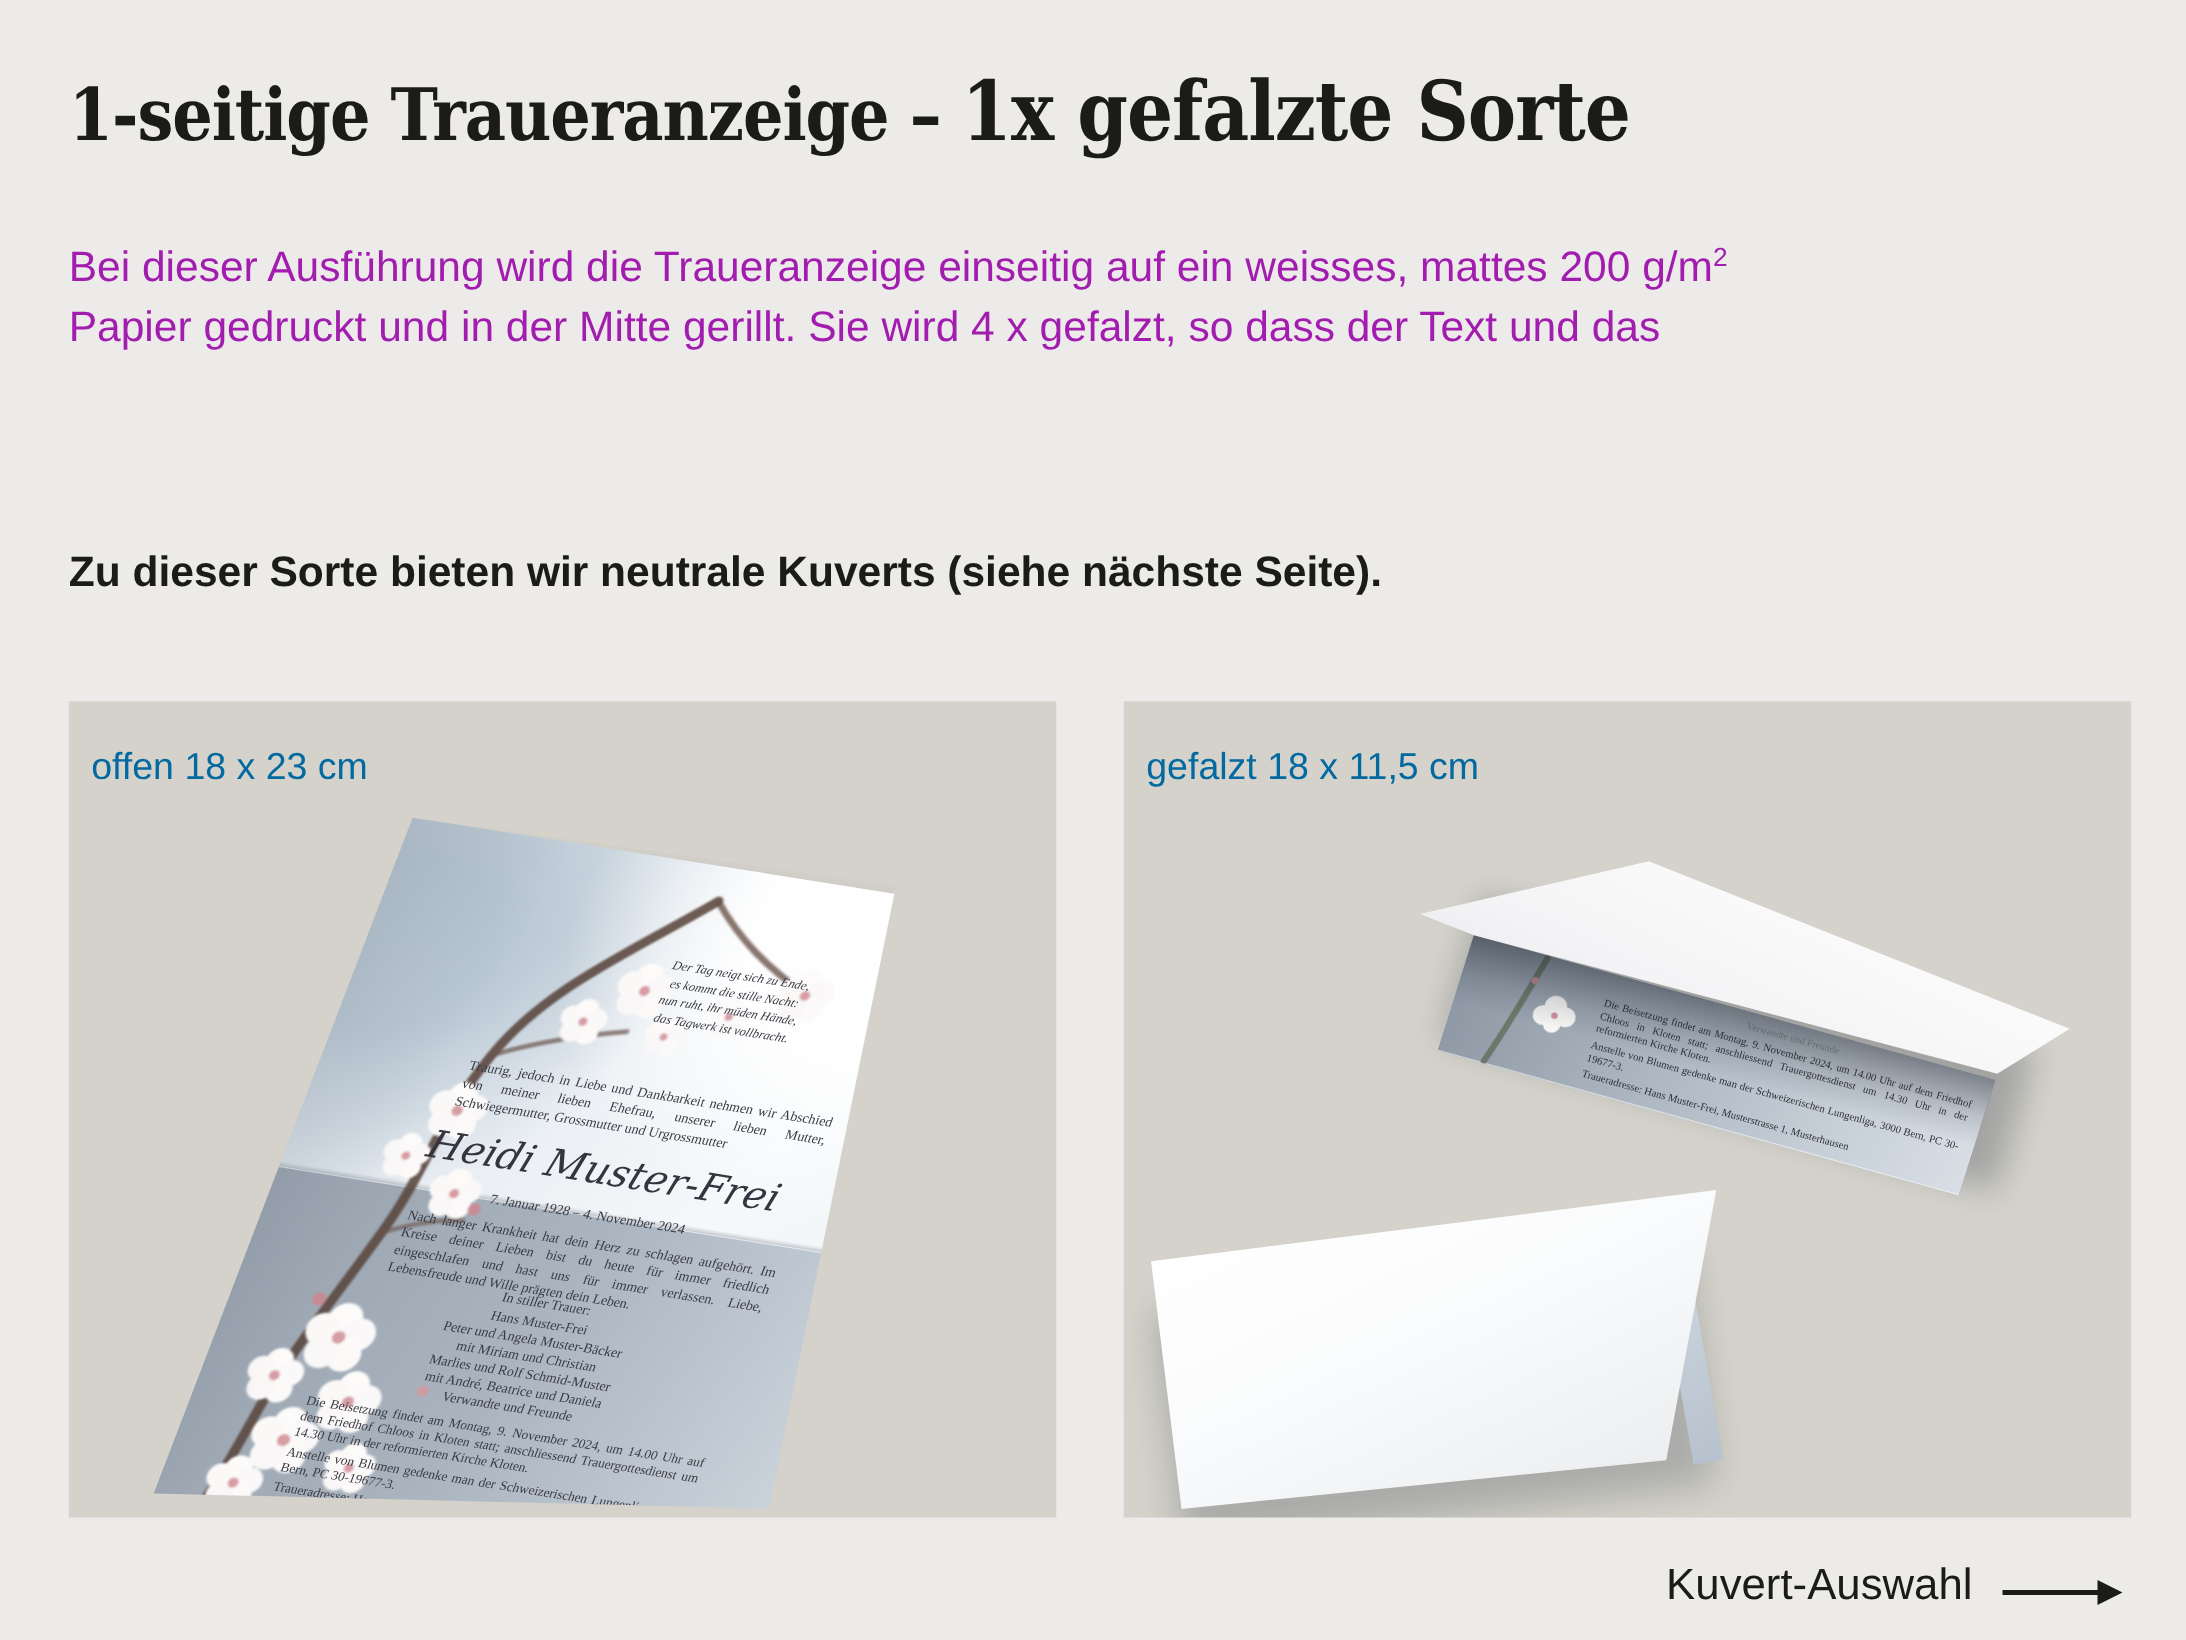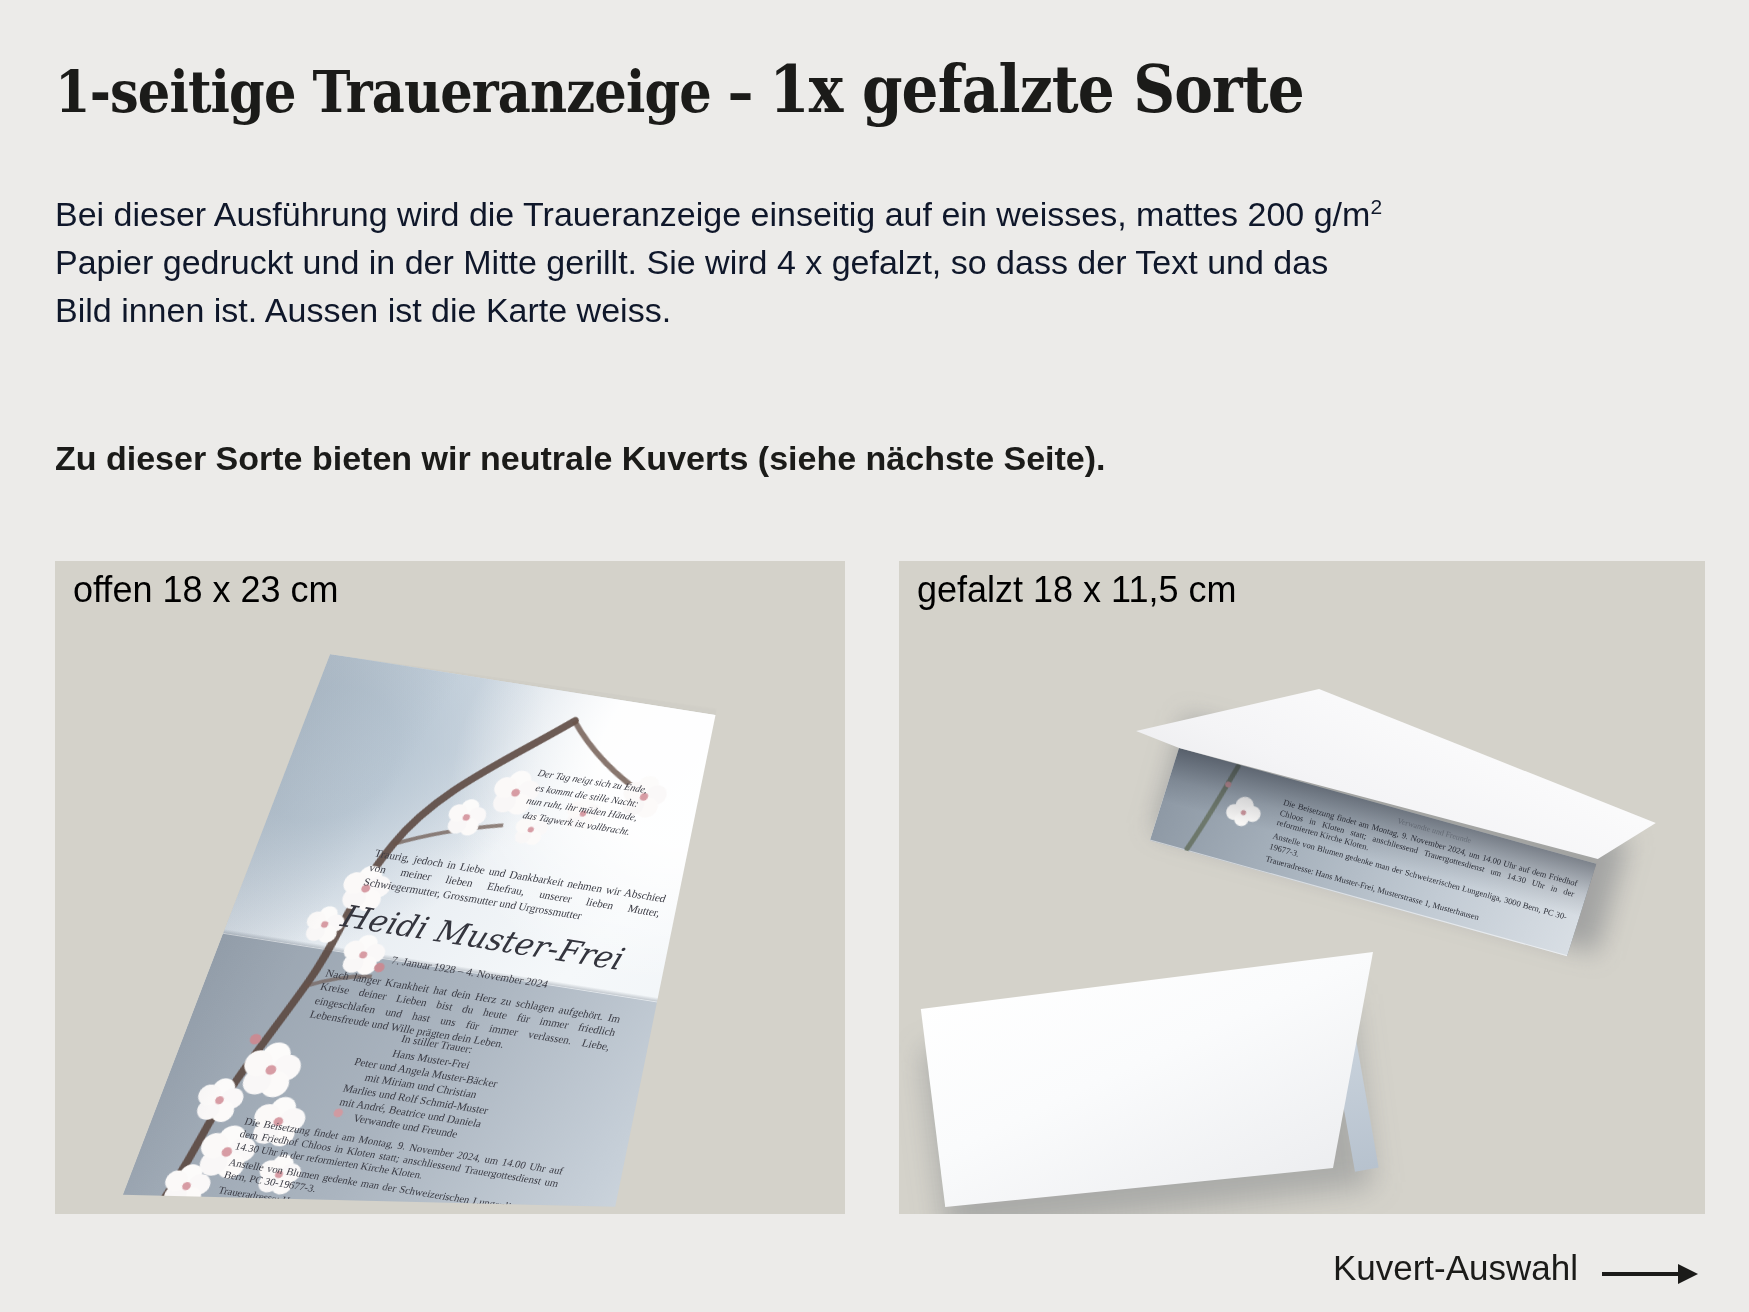--- a/index.html
+++ b/index.html
@@ -8,33 +8,33 @@
   #page { position:relative; width:1749px; height:985px; background:#ecebe9; }
 
   
   .title { position:absolute; left:55px; top:50px; white-space:nowrap;
            font-family:"DejaVu Serif", serif; color:#1b1b19; letter-spacing:-1px;
            transform:scaleX(.88); transform-origin:0 50%; }
   .title .t-light { font-size:58px; font-weight:600; }
   .title .t-bold  { font-size:66px; font-weight:800; }
 
   .intro { position:absolute; left:55px; top:190px; width:1520px;
-           font-size:34px; line-height:48px; color:#0f172a; }
+           font-size:34px; line-height:48px; color:#a21caf; }
   .intro .line { display:block; }
   .intro .l1 { display:inline; }
   .intro sup { font-size:21px; vertical-align:super; line-height:0; }
 
   .note { position:absolute; left:55px; top:439px; width:1520px;
           font-size:34px; font-weight:bold; color:#1b1b19; }
 
   
   .panel { position:absolute; top:561px; width:790px; height:653px; background:#d4d2ca; overflow:hidden; }
   #panel-open   { left:55px; }
   #panel-folded { left:899px; width:806px;padding-left:20px; }
-  .panel-label { position:absolute; left:18px; top:8px; font-size:36px; color:#000000; }
+  .panel-label { position:absolute; left:18px; top:36px; font-size:30px; color:#0369a1; }
 
   
   .open-card-clip { position:absolute; left:45px; top:80px; width:620px; height:575px;
                     clip-path:polygon(37.1% 2.3%, 99.5% 11.7%, 83.1% 98.4%, 3.7% 96.3%);
                     filter:drop-shadow(-12px 16px 14px rgba(60,62,66,.35)); }
   .open-card { position:absolute; left:230px; top:13px; width:500px; height:620px;
                transform:rotate(9deg) skewX(-12deg); transform-origin:0 0;
                background:
                  radial-gradient(circle at 78% 6%, rgba(255,255,255,.95) 0 14%, rgba(255,255,255,0) 34%),
                  radial-gradient(circle at 6% 16%, rgba(176,192,206,.75) 0 10%, rgba(176,192,206,0) 30%),
@@ -97,21 +97,21 @@
   .footer .kuvert-label { font-size:35px; color:#1b1b19; }
   .footer svg { display:block; }
 </style>
 </head>
 <body>
 
 <div id="page">
 
   <h1 class="title"><span class="t-light">1-seitige Traueranzeige – </span><span class="t-bold">1x gefalzte Sorte</span></h1>
 
-  <p class="intro"><span class="l1">Bei dieser Ausführung wird die Traueranzeige einseitig auf ein weisses, mattes 200 g/m</span><sup>2</sup><span class="line">Papier gedruckt und in der Mitte gerillt. Sie wird 4 x gefalzt, so dass der Text und das</span><span class="line">Bild innen ist. Aussen ist die Karte weiss.</span></p>
+  <p class="intro"><span class="l1">Bei dieser Ausführung wird die Traueranzeige einseitig auf ein weisses, mattes 200 g/m</span><sup>2</sup><span class="line">Papier gedruckt und in der Mitte gerillt. Sie wird 4 x gefalzt, so dass der Text und das</span></p>
 
   <p class="note">Zu dieser Sorte bieten wir neutrale Kuverts (siehe nächste Seite).</p>
 
   <div class="panel" id="panel-open">
     <div class="panel-label">offen 18 x 23 cm</div>
 
     <div class="open-card-clip">
       <div class="open-card">
         <div class="lower-half"></div>
         <div class="fold-line"></div>

